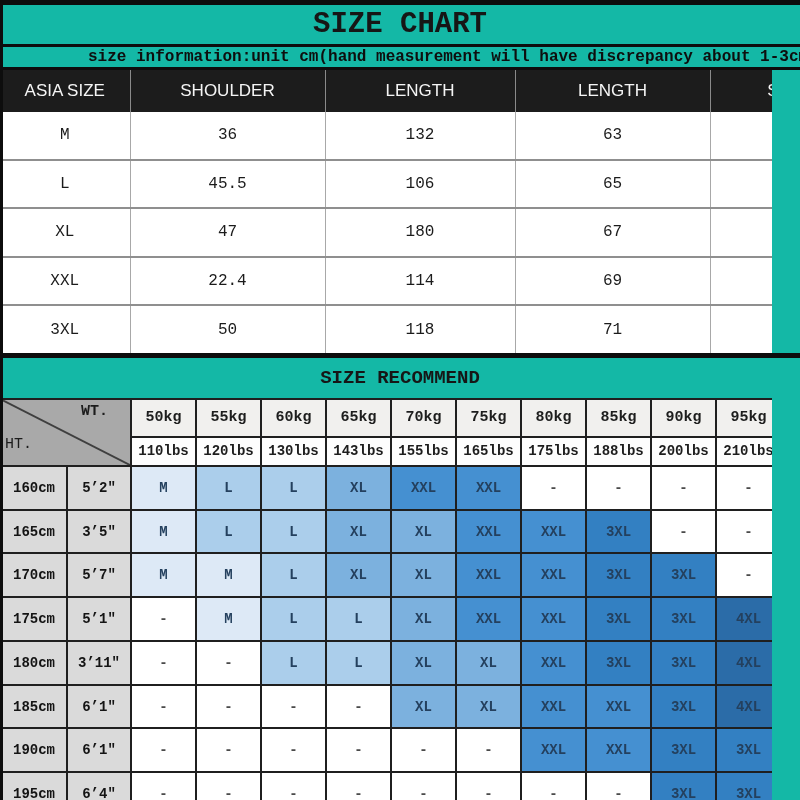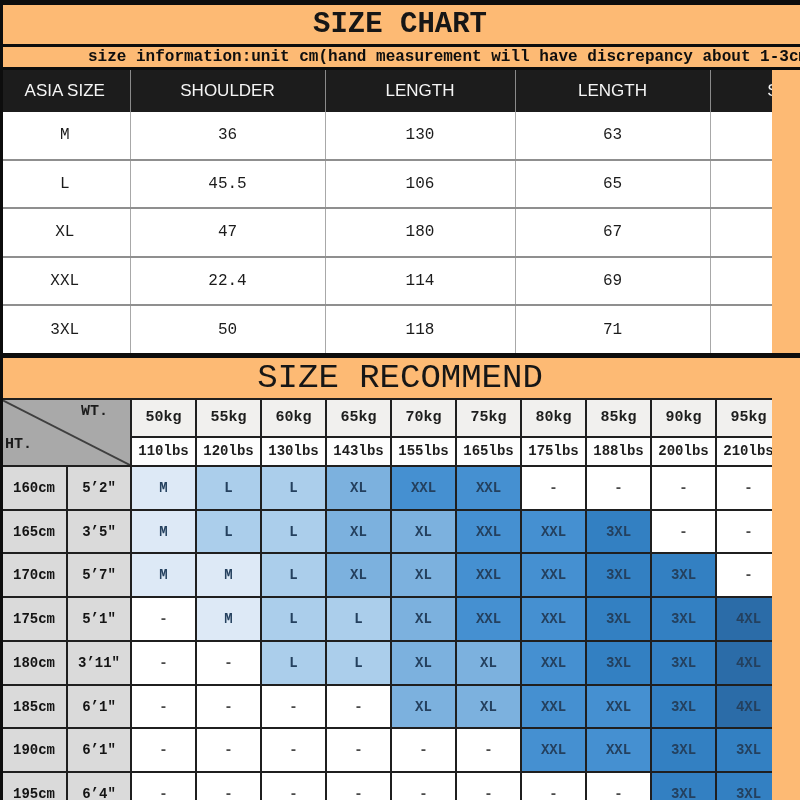--- a/index.html
+++ b/index.html
@@ -1,47 +1,47 @@
 <!DOCTYPE html>
 <html><head>
 <meta charset="utf-8">
 <style>
   html,body{margin:0;padding:0;background:#fff;}
-  .page{position:relative;width:800px;height:800px;overflow:hidden;background:#fdba74;
+  .page{position:relative;width:800px;height:800px;overflow:hidden;background:#14b8a6;
         font-family:"Liberation Mono",monospace;color:#111;}
   .left-edge{position:absolute;left:0;top:0;width:3px;height:800px;background:#0d0d0d;z-index:50;}
   .bar{width:800px;background:#0d0d0d;}
   .bar.top{height:5px;}
   .bar.thin{height:3px;}
   .bar.strip{height:5px;}
   .title-band{height:39px;display:flex;align-items:center;justify-content:center;}
   .title-band .ttl{font-weight:bold;font-size:29px;letter-spacing:0px;color:#161616;}
   .info-band{height:20px;display:flex;align-items:center;overflow:hidden;}
   .info-band .note{white-space:nowrap;font-weight:bold;font-size:16px;padding-left:88px;color:#0e0e0e;}
   .rec-band{height:40px;display:flex;align-items:center;justify-content:center;}
-  .rec-band .ttl{font-weight:normal;font-size:34px;color:#161616;}
+  .rec-band .ttl{font-weight:bold;font-size:19px;color:#161616;}
   .clip{width:772px;overflow:hidden;}
 
   
   .t1{border-collapse:collapse;table-layout:fixed;width:890px;}
   .t1 th{background:#1c1c1c;color:#f5f5f5;font-family:"Liberation Sans",sans-serif;
          font-weight:400;font-size:17px;height:40px;border-right:1px solid #8a8a8a;}
   .t1 th:last-child{border-right:none;}
   .t1 td{height:44.6px;text-align:center;font-size:16px;color:#1b1b1b;
          border-bottom:2px solid #8f8f8f;border-right:1px solid #a8a8a8;background:#fff;}
   .t1 td:last-child{border-right:none;}
   .t1 tr:last-child td{border-bottom:none;}
 
   
   .t2{border-collapse:collapse;table-layout:fixed;width:835px;}
   .t2 th,.t2 td{border:2px solid #1f1f1f;text-align:center;padding:0;}
   .t2 .corner{background:#a9a9a9;position:relative;}
   .t2 .corner svg{position:absolute;left:0;top:0;width:100%;height:100%;}
   .t2 .corner .wt{position:absolute;top:3px;right:22px;font-size:15px;font-weight:bold;color:#1c1c1c;}
-  .t2 .corner .ht{position:absolute;bottom:12px;left:3px;font-size:15px;font-weight:bold;color:#1c1c1c;}
+  .t2 .corner .ht{position:absolute;bottom:12px;left:3px;font-size:15px;font-weight:normal;color:#1c1c1c;}
   .t2 thead tr.kgrow{height:38px;}
   .t2 thead tr.lbsrow{height:29px;}
   .t2 thead th{font-weight:bold;color:#1d1d1d;}
   .t2 th.kg{background:#f1f0ee;font-size:15px;}
   .t2 th.lbs{background:#fdfdfd;font-size:14px;border-top:1px solid #777;}
   .t2 tbody tr{height:43.75px;}
   .t2 tbody th{background:#dadada;font-weight:bold;font-size:14px;color:#141414;}
   .t2 td.sz{font-size:14px;font-weight:bold;color:#24405e;background:#fff;}
 </style>
 </head>
@@ -79,21 +79,21 @@
           <th>SHOULDER</th>
           <th>LENGTH</th>
           <th>LENGTH</th>
           <th>SLEEVE</th>
         </tr>
       </thead>
       <tbody>
         <tr>
           <td>M</td>
           <td>36</td>
-          <td>130</td>
+          <td>132</td>
           <td>63</td>
           <td>60</td>
         </tr>
         <tr>
           <td>L</td>
           <td>45.5</td>
           <td>106</td>
           <td>65</td>
           <td>61.5</td>
         </tr>

